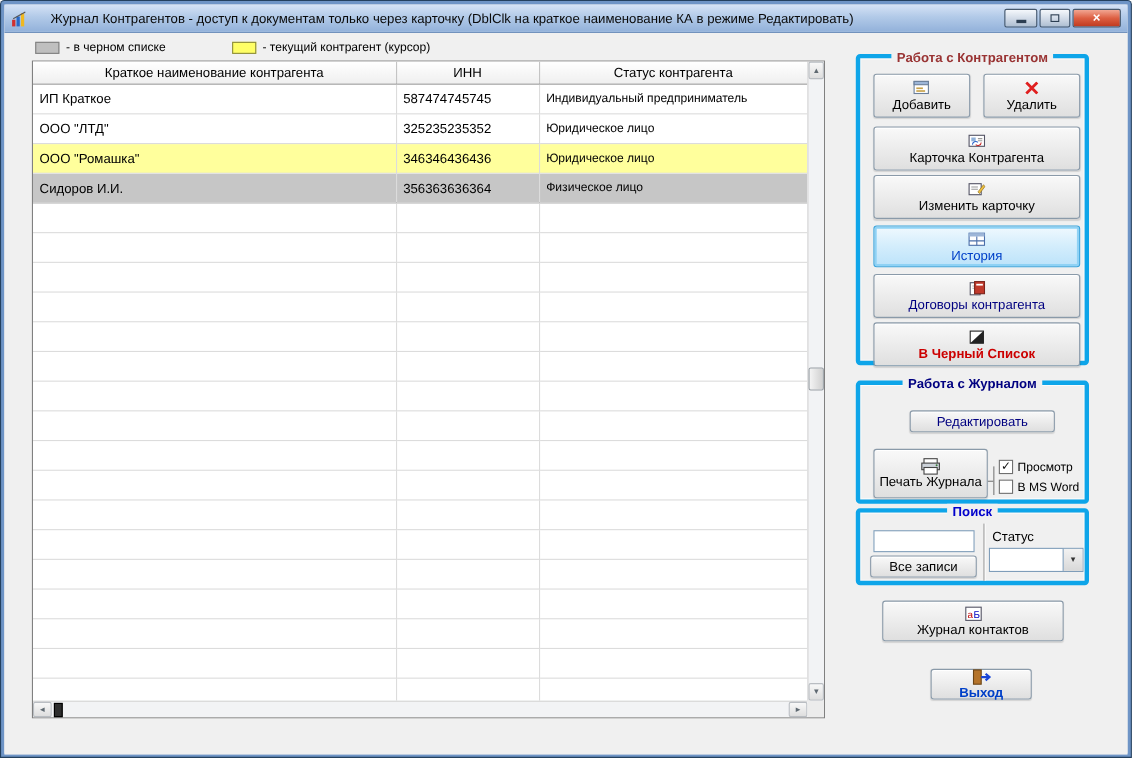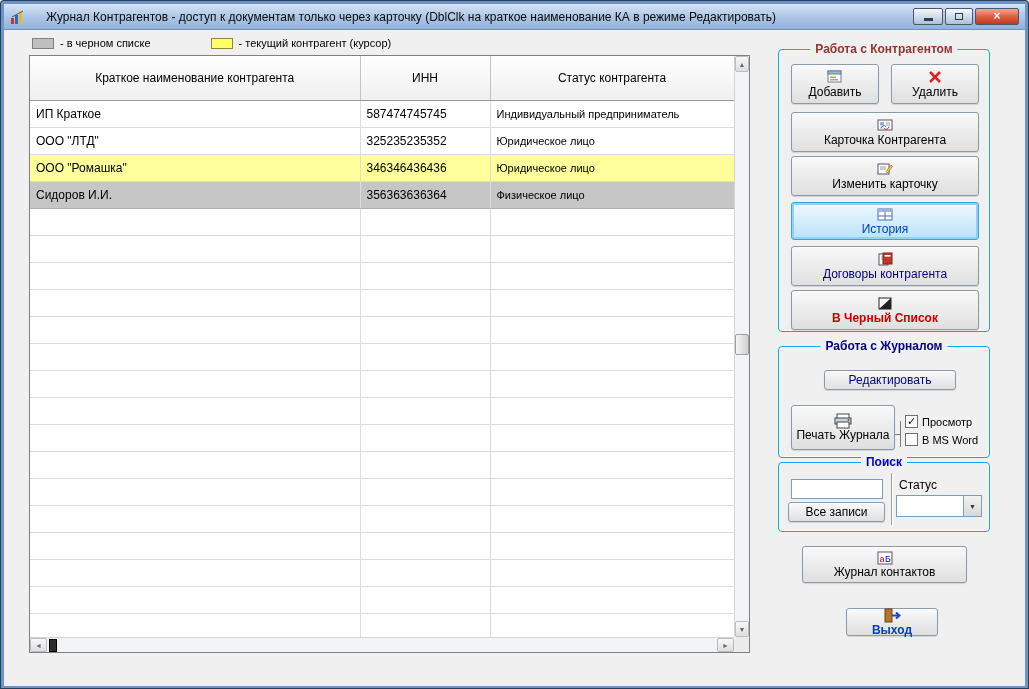--- a/index.html
+++ b/index.html
@@ -24,21 +24,21 @@
   .legend{position:absolute;left:28px;top:7px;display:flex;align-items:center;gap:6px;font-size:11px;color:#000;}
   .swatch{width:22px;height:11px;border:1px solid #808080;box-sizing:border-box;}
   .swatch-gray{background:#bfbfbf;}
   .swatch-yellow{background:#ffff66;margin-left:54px;border-color:#8a8a3a;}
   
   .table-wrap{position:absolute;left:25px;top:25px;width:721px;height:598px;border:1px solid #808080;background:#fff;box-sizing:border-box;}
   .grid-area{position:absolute;left:0;top:0;width:704px;height:581px;overflow:hidden;background:#fff;}
   table.grid{border-collapse:collapse;table-layout:fixed;width:704px;}
   col.col-name{width:330px}col.col-inn{width:130px}col.col-status{width:244px}
   th{height:20px;font-size:12px;font-weight:normal;text-align:center;background:linear-gradient(180deg,#ffffff,#efefef);
-     border-right:1px solid #c4c4c4;border-bottom:1px solid #9a9a9a;color:#000;padding:12px 2px;overflow:hidden;white-space:nowrap;}
+     border-right:1px solid #c4c4c4;border-bottom:1px solid #9a9a9a;color:#000;padding:0 2px;overflow:hidden;white-space:nowrap;}
   td{height:26px;font-size:12px;color:#000;padding:0 2px 0 6px;border-right:1px solid #dcdcdc;border-bottom:1px solid #dcdcdc;
      overflow:hidden;white-space:nowrap;background:#fff;}
   td.c-status{font-size:11px;}
   tr.row-current td{background:#ffff9c;}
   tr.row-blacklist td{background:#c6c6c6;border-bottom-color:#b0b0b0;}
   
   .vscroll{position:absolute;left:704px;top:0;width:15px;height:581px;background:#f2f3f5;border-left:1px solid #d5d5d5;
            display:flex;flex-direction:column;box-sizing:border-box;}
   .vtrack{flex:1;position:relative;}
   .vthumb{position:absolute;left:0px;top:262px;width:12px;height:19px;background:linear-gradient(90deg,#f4f4f4,#d0d0d0);
@@ -46,21 +46,21 @@
   .sb-btn{background:linear-gradient(180deg,#f8f8f8,#dedede);border:1px solid #b9bdc2;color:#5f6971;font-size:7px;
           display:flex;align-items:center;justify-content:center;border-radius:2px;box-sizing:border-box;}
   .vscroll .sb-btn{width:100%;height:16px;}
   .hscroll{position:absolute;left:0;top:581px;width:704px;height:15px;background:#f2f3f5;border-top:1px solid #d5d5d5;
            display:flex;box-sizing:border-box;}
   .hscroll .sb-btn{width:17px;height:100%;}
   .htrack{flex:1;position:relative;}
   .hthumb{position:absolute;left:2px;top:1px;width:6px;height:11px;background:#2e2e2e;border:1px solid #000;}
   .sb-corner{position:absolute;left:704px;top:581px;width:15px;height:15px;background:#ececec;}
   
-  .groupbox{position:absolute;left:774px;width:212px;border:1px solid #0ea5e9;border-radius:4px;
+  .groupbox{position:absolute;left:774px;width:212px;border:4px solid #0ea5e9;border-radius:4px;
             box-shadow:inset 0 0 0 1px #fbfbfb;box-sizing:border-box;}
   .gb-contractor{top:19px;height:283px;}
   .gb-journal{top:316px;height:112px;padding-left:29px;}
   .gb-search{top:432px;height:70px;}
   .gb-title{position:absolute;top:-8px;left:50%;transform:translateX(-50%);background:#f0f0f0;padding:0 5px;
             font-size:12px;font-weight:bold;white-space:nowrap;}
   .t-red{color:#993333;}.t-navy{color:#000080;}.t-blue{color:#0000cc;}
   
   .btn{position:absolute;border:1px solid #8a9aa9;border-radius:3px;
        background:linear-gradient(180deg,#f9f9f9,#ececec 50%,#dfdfdf);

